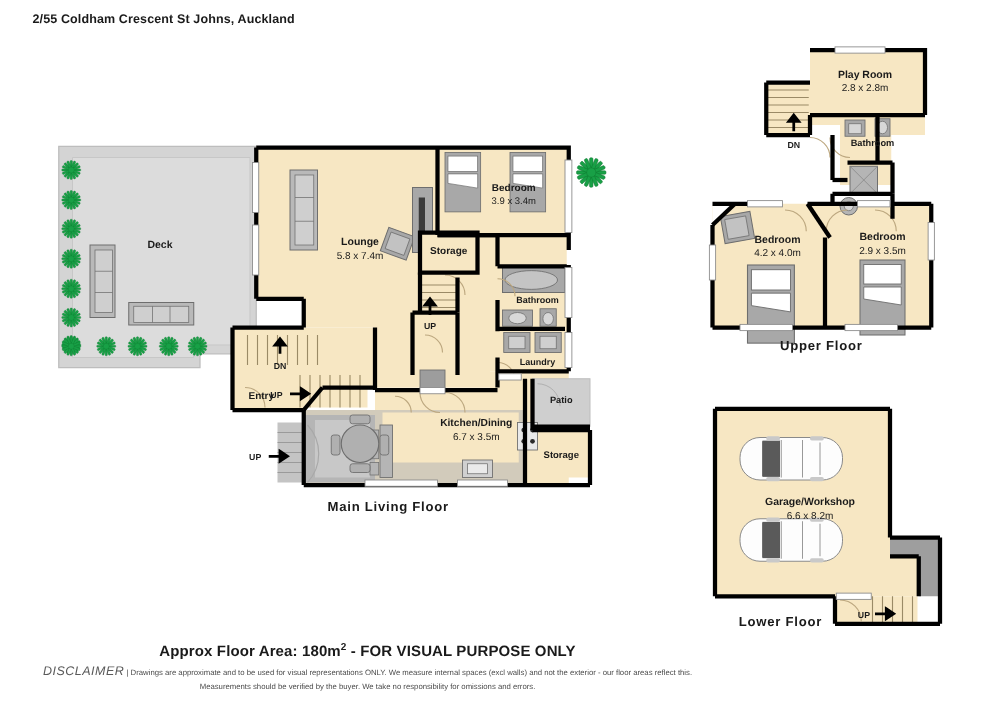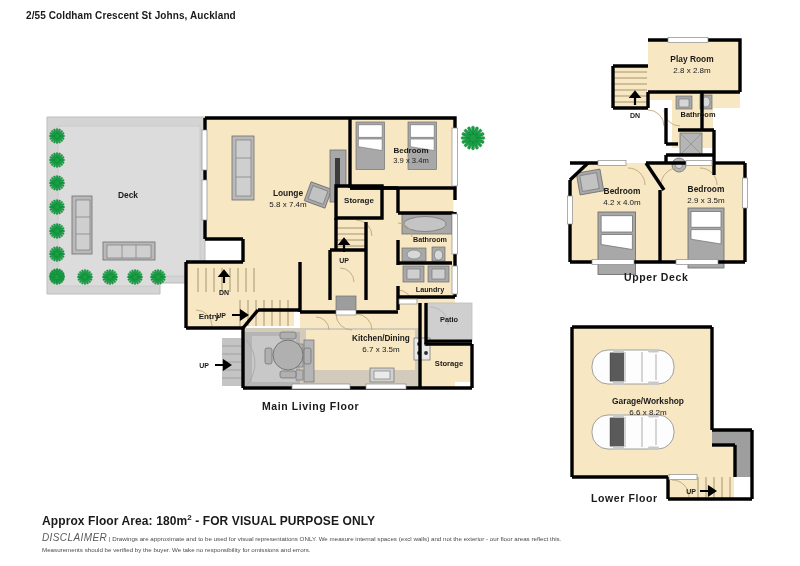--- a/index.html
+++ b/index.html
@@ -11,21 +11,21 @@
     color:#1a1a1a;
     overflow:hidden;
     position:relative;
   }
   #page-title{
     position:absolute;left:26px;top:10px;
     font-size:10px;font-weight:bold;letter-spacing:.1px;
   }
   .plan-svg{position:absolute;left:0;top:0;}
   #footer-area{
-    position:absolute;left:42px;top:513px;width:540px;
+    position:absolute;left:24px;top:513px;width:540px;text-align:center;
   }
   #footer-area .area-line{
     font-size:12px;font-weight:bold;margin:0 0 3px 0;letter-spacing:.1px;
   }
   #footer-area .area-line .sup{font-size:8px;vertical-align:super;}
   #footer-area .disc{
     font-size:6.2px;color:#4a4a4a;line-height:1.45;
   }
   #footer-area .disc .dw{
     font-style:italic;font-size:10px;color:#5a5a5a;letter-spacing:.4px;
@@ -526,19 +526,19 @@
       <text x="696" y="494" font-size="7" font-weight="bold" text-anchor="end" fill="#1a1a1a">UP</text>
     </g>
   </g>
 
   <g>
     <use href="#plant-lg" transform="translate(473,138) scale(0.62)"></use>
   </g>
 </svg>
 
 <div class="floor-caption" id="cap-main">Main Living Floor</div>
-<div class="floor-caption" id="cap-upper">Upper  Deck</div>
+<div class="floor-caption" id="cap-upper">Upper  Floor</div>
 <div class="floor-caption" id="cap-lower">Lower Floor</div>
 
 <div id="footer-area">
   <div class="area-line"><span>Approx Floor Area: 180m</span><span class="sup">2</span><span> - FOR VISUAL PURPOSE ONLY</span></div>
   <div class="disc"><span class="dw">DISCLAIMER</span><span> | Drawings are approximate and to be used for visual representations ONLY. We measure internal spaces (excl walls) and not the exterior - our floor areas reflect this. Measurements should be verified by the buyer. We take no responsibility for omissions and errors.</span></div>
 </div>
 
 </body></html>

